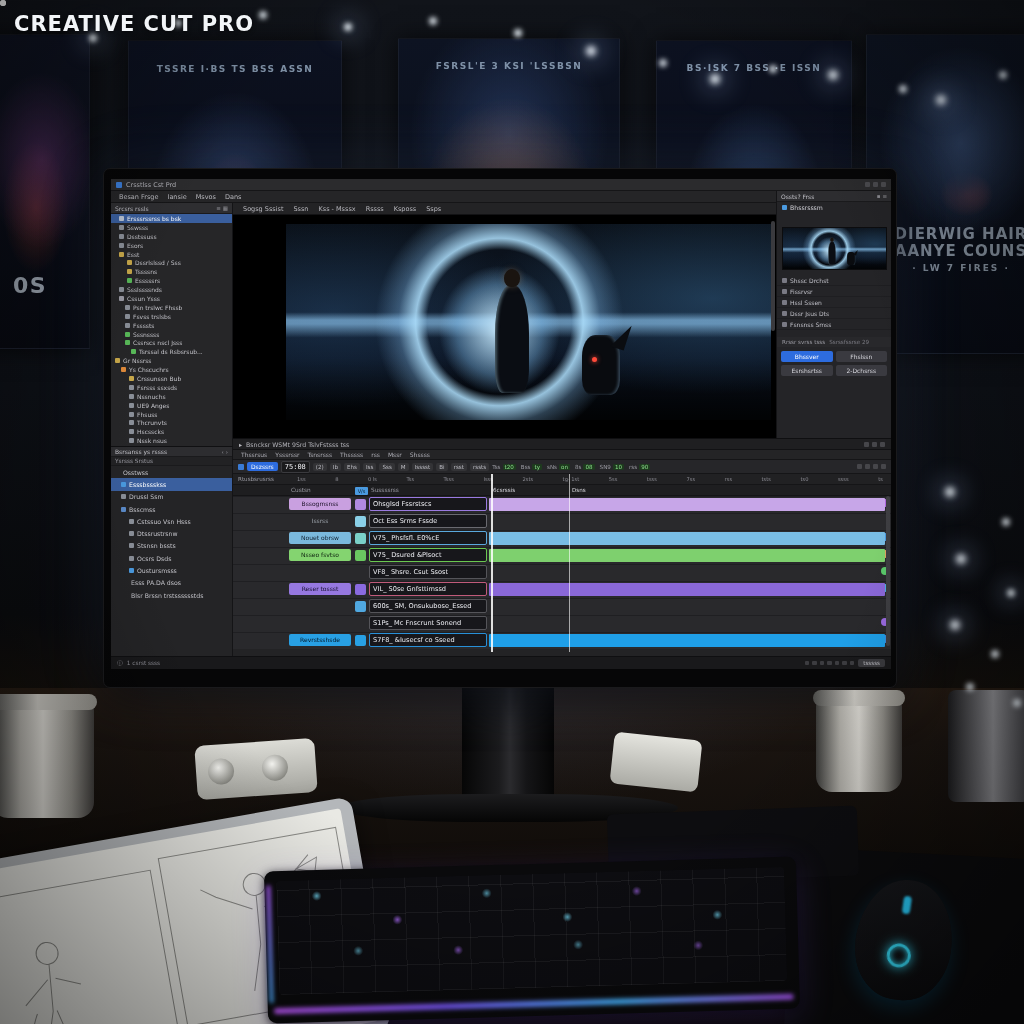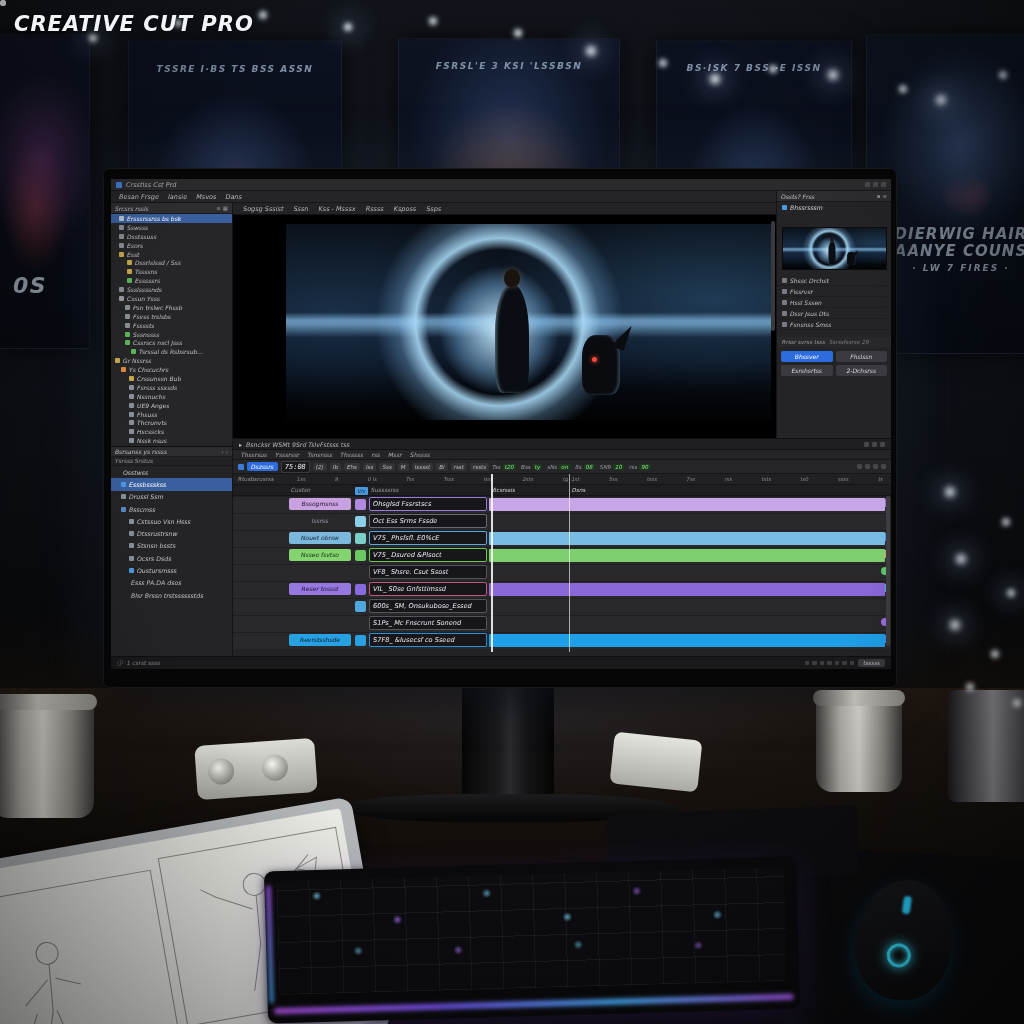--- a/index.html
+++ b/index.html
@@ -1,19 +1,19 @@
 <!DOCTYPE html>
 <html><head>
 <meta charset="utf-8">
 <style>
   html,body{margin:0;padding:0;background:#000;}
   *{box-sizing:border-box;}
   .scene{position:relative;width:1024px;height:1024px;overflow:hidden;
     font-family:"DejaVu Sans",sans-serif;
-    background:linear-gradient(180deg,#11141a 0%,#0d1016 38%,#0a0b0e 60%,#15100a 70%,#0b0907 100%);font-style:italic;}
+    background:linear-gradient(180deg,#11141a 0%,#0d1016 38%,#0a0b0e 60%,#15100a 70%,#0b0907 100%);}
   
   .poster{position:absolute;background:#0b0e16;border:1px solid rgba(255,255,255,.05);
     box-shadow:0 0 22px rgba(0,0,0,.65);overflow:hidden;z-index:1;}
   .ptitle{position:absolute;left:4%;right:4%;text-align:center;color:#93a7bd;font-weight:bold;
     letter-spacing:1.5px;filter:blur(.7px);opacity:.85;text-transform:uppercase;font-size:9px;}
   .p1{left:-30px;top:34px;width:120px;height:315px;
     background:radial-gradient(ellipse 70% 40% at 60% 40%,rgba(120,60,130,.45),transparent 70%),
     radial-gradient(ellipse 40% 30% at 55% 55%,rgba(190,70,50,.35),transparent 70%),
     linear-gradient(180deg,#0e1220,#070910);}
   .p1 .ptitle{bottom:16%;font-size:22px;color:#aeb8c4;}

